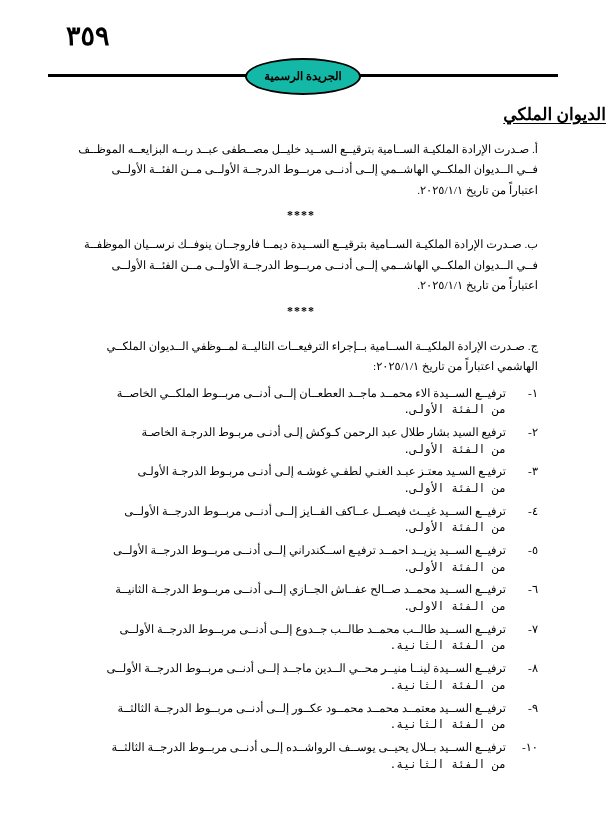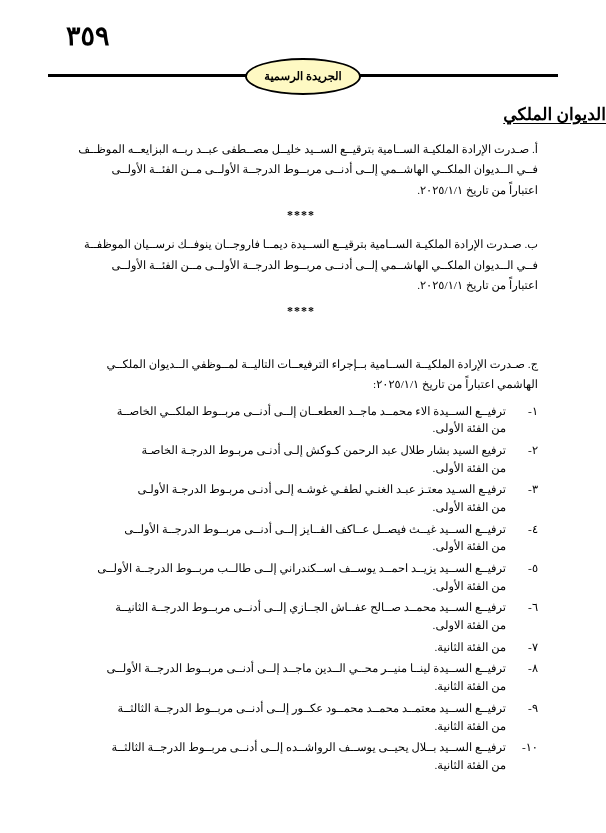--- a/index.html
+++ b/index.html
@@ -52,21 +52,21 @@
   }
   .masthead .oval {
     position: absolute;
     left: 50%;
     top: 0;
     transform: translateX(-50%);
     width: 112px;
     height: 33px;
     border: 2px solid #000;
     border-radius: 50% / 50%;
-    background: #fef9c3;
+    background: #14b8a6;
     display: flex;
     align-items: center;
     justify-content: center;
   }
   .masthead .oval span {
     font-size: 11.5px;
     font-weight: bold;
     line-height: 1;
   }
 
@@ -105,21 +105,21 @@
 
   .stars {
     text-align: center;
     font-size: 12px;
     letter-spacing: 1px;
     margin: 9px 0 12px 0;
     font-weight: bold;
   }
 
   .intro-c {
-    margin-top: 36px;
+    margin-top: 18px;
     margin-bottom: 9px;
   }
 
   ul.items {
     list-style: none;
     margin: 0;
     padding: 0;
   }
   ul.items li {
     display: flex;
@@ -136,20 +136,21 @@
     white-space: nowrap;
   }
   ul.items li .txt {
     flex: 1 1 auto;
     text-align: justify;
     text-align-last: right;
   }
   ul.items li .txt .l2 {
     display: block;
     text-align: left;
+    font-family: Liberation Mono, monospace;
   }
 </style>
 </head>
 <body>
 
 <div class="page">
 
   <div class="page-number">٣٥٩</div>
 
   <div class="masthead">
@@ -209,34 +210,35 @@
       <li>
         <span class="num">٤-</span>
         <span class="txt">
           <span>ترفيــع الســيد غيــث فيصــل عــاكف الفــايز إلــى أدنــى مربــوط الدرجــة الأولــى</span>
           <span class="l2">من الفئة الأولى.</span>
         </span>
       </li>
       <li>
         <span class="num">٥-</span>
         <span class="txt">
-          <span>ترفيــع الســيد يزيــد احمــد يوســف اســكندراني إلــى طالــب مربــوط الدرجــة الأولــى</span>
+          <span>ترفيــع الســيد يزيــد احمــد ترفيـع اســكندراني إلــى أدنــى مربــوط الدرجــة الأولــى</span>
           <span class="l2">من الفئة الأولى.</span>
         </span>
       </li>
       <li>
         <span class="num">٦-</span>
         <span class="txt">
           <span>ترفيــع الســيد محمــد صــالح عفــاش الجــازي إلــى أدنــى مربــوط الدرجــة الثانيــة</span>
           <span class="l2">من الفئة الاولى.</span>
         </span>
       </li>
       <li>
         <span class="num">٧-</span>
         <span class="txt">
+          <span>ترفيــع الســيد طالــب محمــد طالــب جــدوع إلــى أدنــى مربــوط الدرجــة الأولــى</span>
           <span class="l2">من الفئة الثانية.</span>
         </span>
       </li>
       <li>
         <span class="num">٨-</span>
         <span class="txt">
           <span>ترفيــع الســيدة لينــا منيــر محــي الــدين ماجــد إلــى أدنــى مربــوط الدرجــة الأولــى</span>
           <span class="l2">من الفئة الثانية.</span>
         </span>
       </li>

